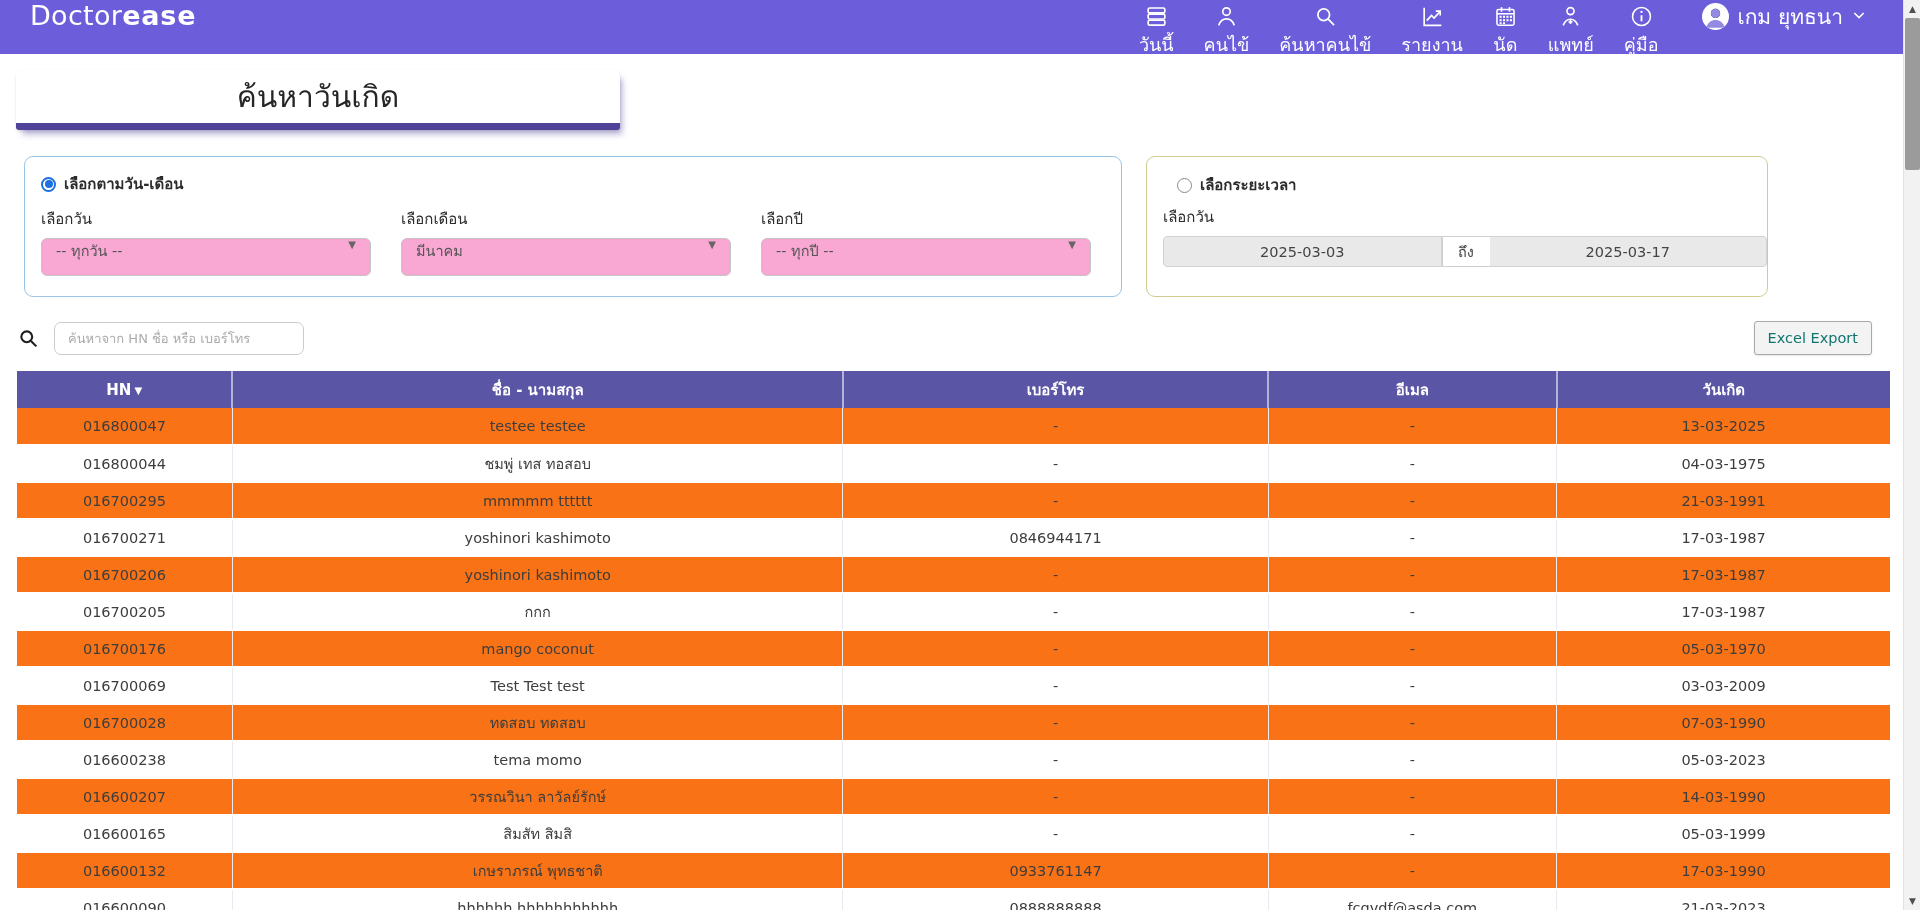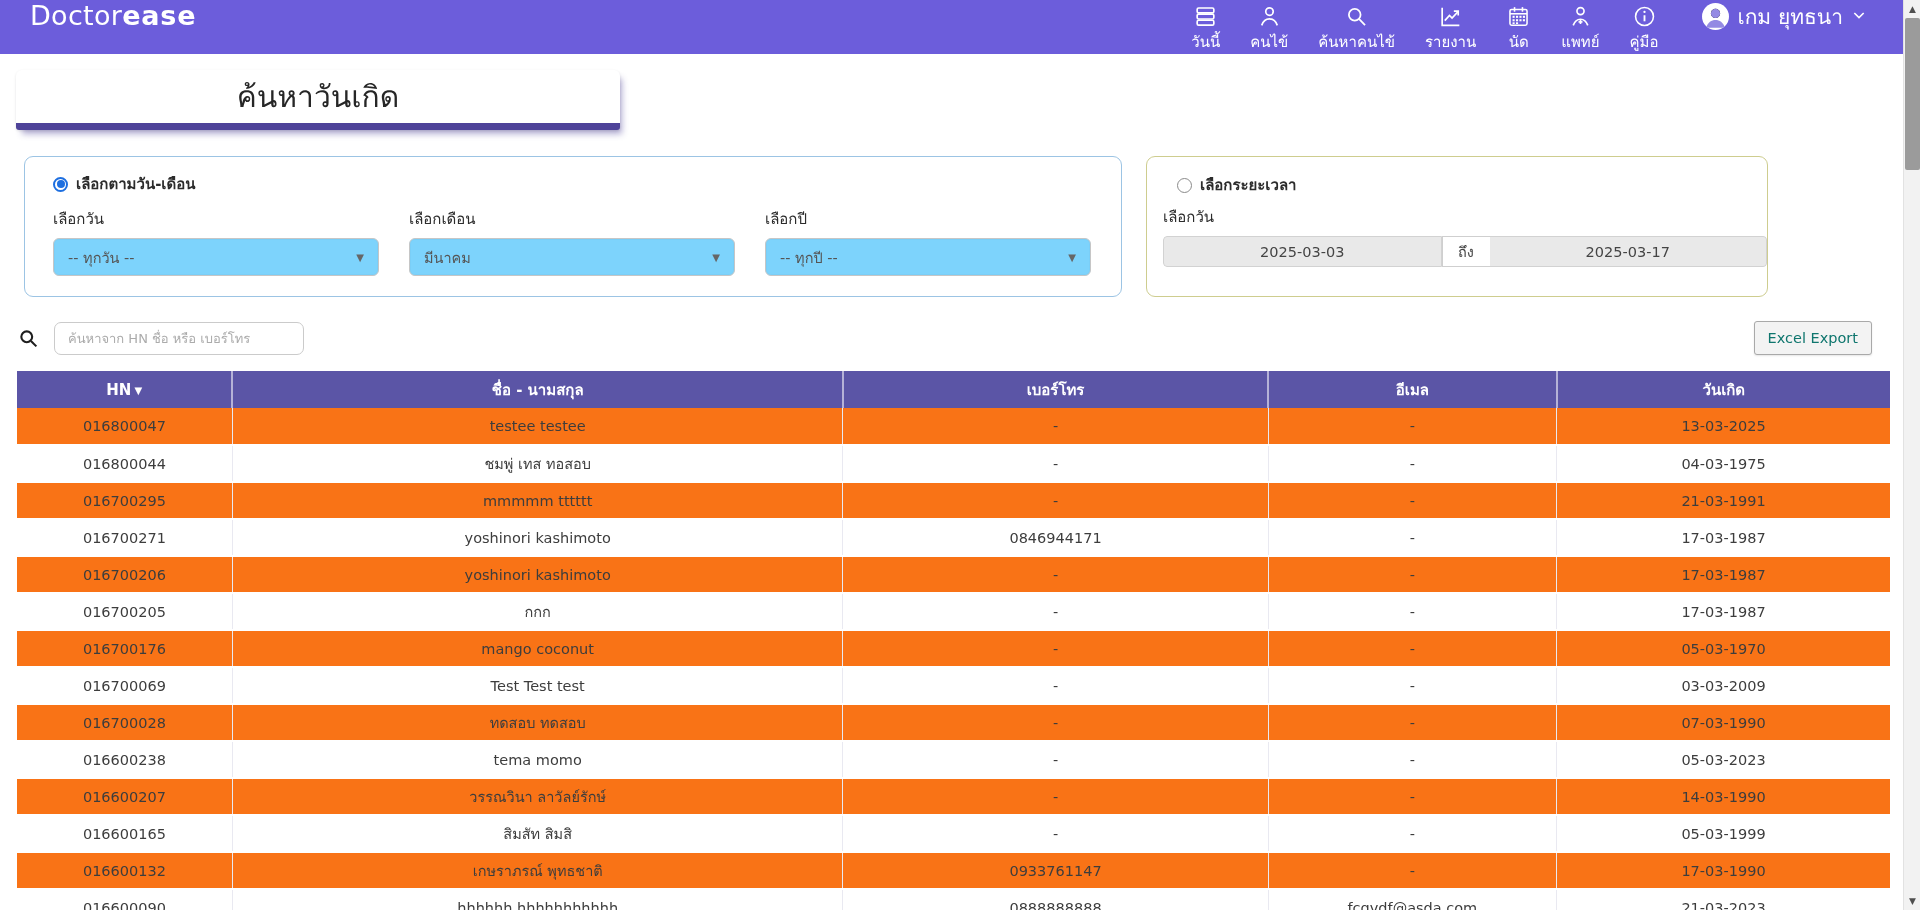--- a/index.html
+++ b/index.html
@@ -9,49 +9,49 @@
 
   
   .navbar { height:54px; background:#6c5ddb; display:flex; align-items:flex-start;
             padding:0 10px 0 30px; margin-right:17px; }
   .logo { color:#fff; font-size:27px; letter-spacing:.3px; cursor:pointer; display:flex; align-items:baseline; }
   .logo .l1 { font-weight:400; }
   .logo .l2 { font-weight:800; letter-spacing:.8px; }
   .nav-items { margin-left:auto; display:flex; align-items:flex-end; gap:30px; }
   .nav-item { display:flex; flex-direction:column; align-items:center; color:#fff; cursor:pointer; padding-top:4px; }
   .nav-item svg { width:25px; height:25px; display:block; }
-  .nav-item .nav-label { font-size:15px; margin-top:1px; white-space:nowrap; }
+  .nav-item .nav-label { font-size:18px; margin-top:1px; white-space:nowrap; }
   .user-chip { display:flex; align-items:center; gap:8px; color:#fff; margin:0 26px 0 44px; cursor:pointer; }
   .avatar { width:27px; height:27px; border-radius:50%; background:#fff; overflow:hidden; display:flex; align-items:flex-end; justify-content:center; }
   .user-name { font-size:21px; white-space:nowrap; }
 
   
   .title-card { width:604px; margin:16px 0 0 16px; height:60px; background:#fff;
     display:flex; align-items:center; justify-content:center;
     border-radius:6px 6px 3px 3px;
     border-bottom:7px solid #4e4399;
     box-shadow:0 1px 3px rgba(0,0,0,.10), 4px 6px 6px -2px rgba(86,76,160,.45); }
   .title-card h1 { font-size:30px; font-weight:500; color:#262626; }
 
   
   .filters { display:flex; gap:24px; margin:26px 24px 0 24px; align-items:stretch; }
   .panel { border-radius:9px; background:#fff; }
-  .panel-daymonth { width:1098px; border:1px solid #9cc4e4; padding:15px 30px 20px 28px; }
+  .panel-daymonth { width:1098px; border:1px solid #9cc4e4; padding:15px 30px 20px 16px; }
   .panel-range { width:622px; border:1px solid #cecd8f; padding:13px 0 18px 16px; }
   .radio-row { display:flex; align-items:center; gap:8px; cursor:pointer; }
   .radio-row .radio-label { font-size:15px; font-weight:700; color:#2c2c2c; }
   .radio { width:15px; height:15px; border-radius:50%; flex:0 0 auto; position:relative; background:#fff; }
   .radio.checked { border:2px solid #1e6fe0; }
   .radio.checked::after { content:""; position:absolute; inset:1.5px; border-radius:50%; background:#1e6fe0; }
   .radio.unchecked { border:1.5px solid #8a8a8a; }
   .fields-row { display:flex; gap:30px; margin-top:11px; }
   .field { flex:1; }
   .field-label { font-size:15px; color:#2c2c2c; margin-bottom:7px; }
-  .select-box { height:38px; border:1px solid #c6c6c6; border-radius:6px; background:#7dd3fc;
-    display:flex; align-items:center; justify-content:space-between; padding:0 14px;
+  .select-box { height:38px; border:1px solid #c6c6c6; border-radius:6px; background:#f9a8d4;
+    display:flex; justify-content:space-between; padding:0 14px;
     font-size:14.5px; color:#555; cursor:pointer; box-shadow:inset 0 0 0 1px rgba(0,0,0,.02); }
   .select-box .caret { font-size:10px; color:#666; }
   .panel-range .radio-row { margin:3px 0 0 14px; }
   .panel-range .field-label { margin:8px 0 7px 0; }
   .daterange { display:flex; height:31px; border-radius:4px; overflow:hidden; }
   .date-seg { display:flex; align-items:center; justify-content:center; font-size:14.5px; color:#444; }
   .date-input { flex:1; background:#e9e9e9; border:1px solid #d2d2d2; cursor:pointer; }
   .date-input.first { border-radius:4px 0 0 4px; }
   .date-input.last { border-radius:0 4px 4px 0; border-left:none; }
   .to-box { width:48px; background:#fff; border-top:1px solid #cfcfcf; border-bottom:1px solid #cfcfcf; border-left:1px solid #cfcfcf; }

